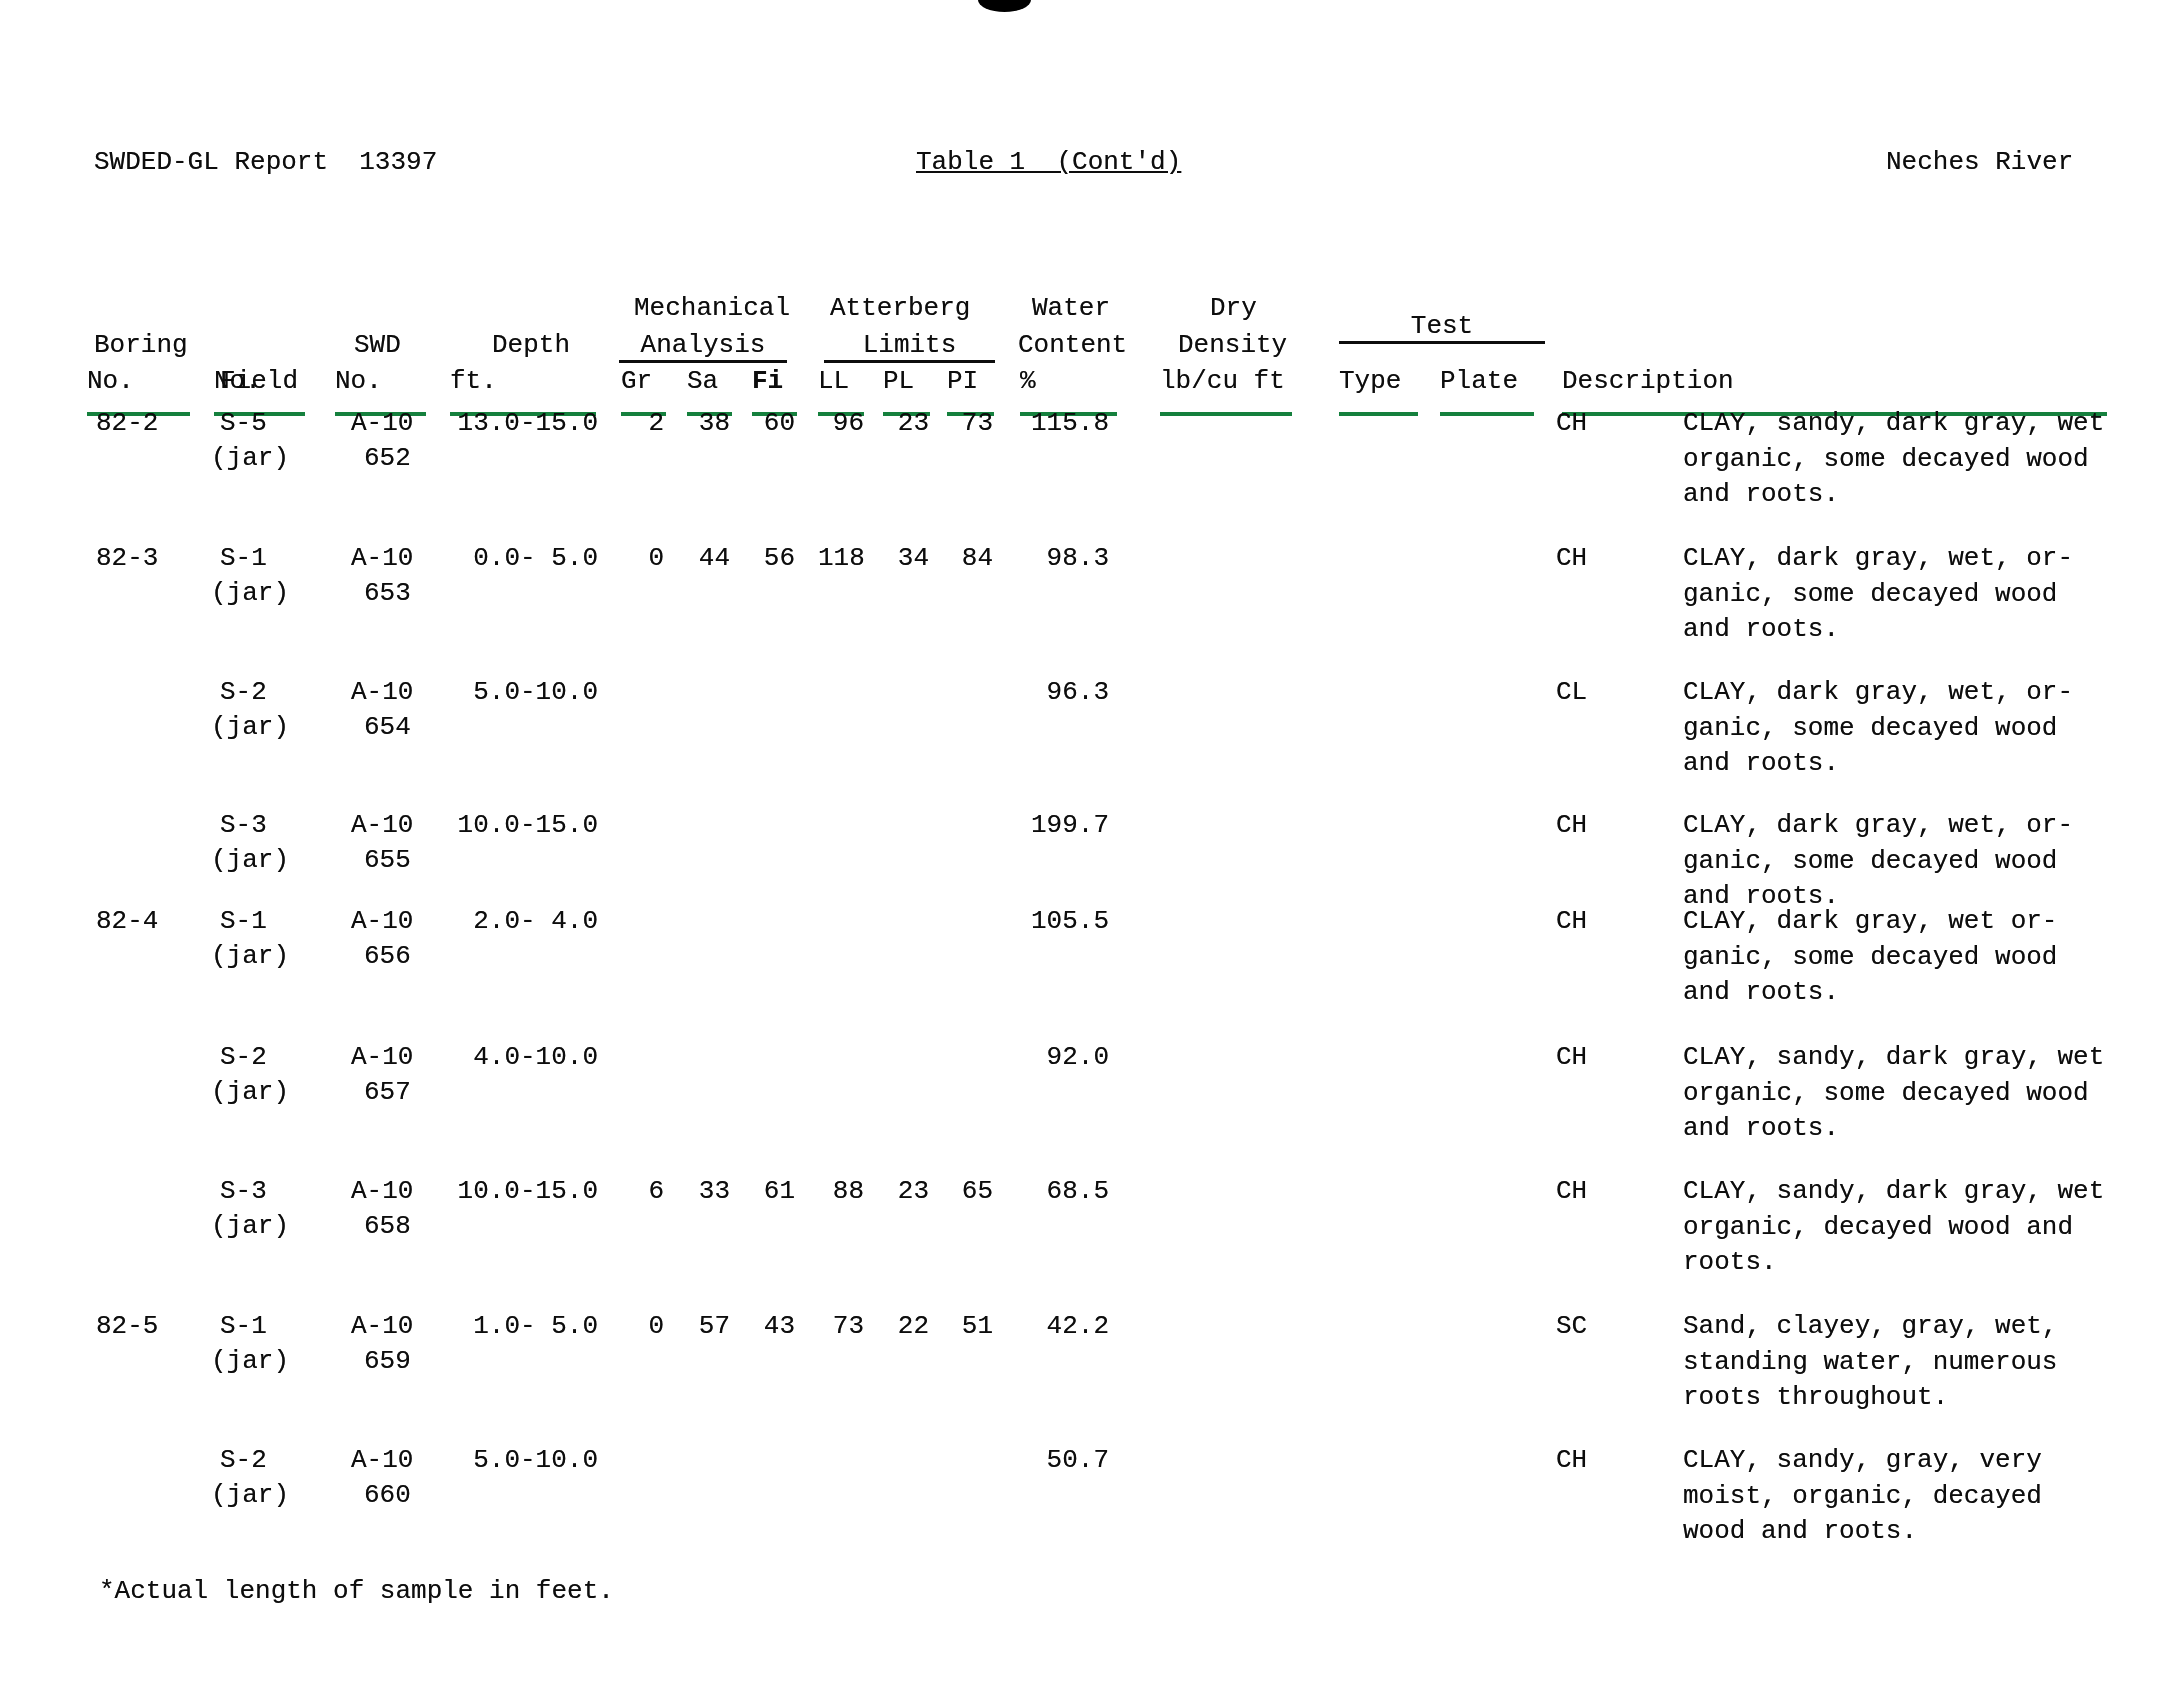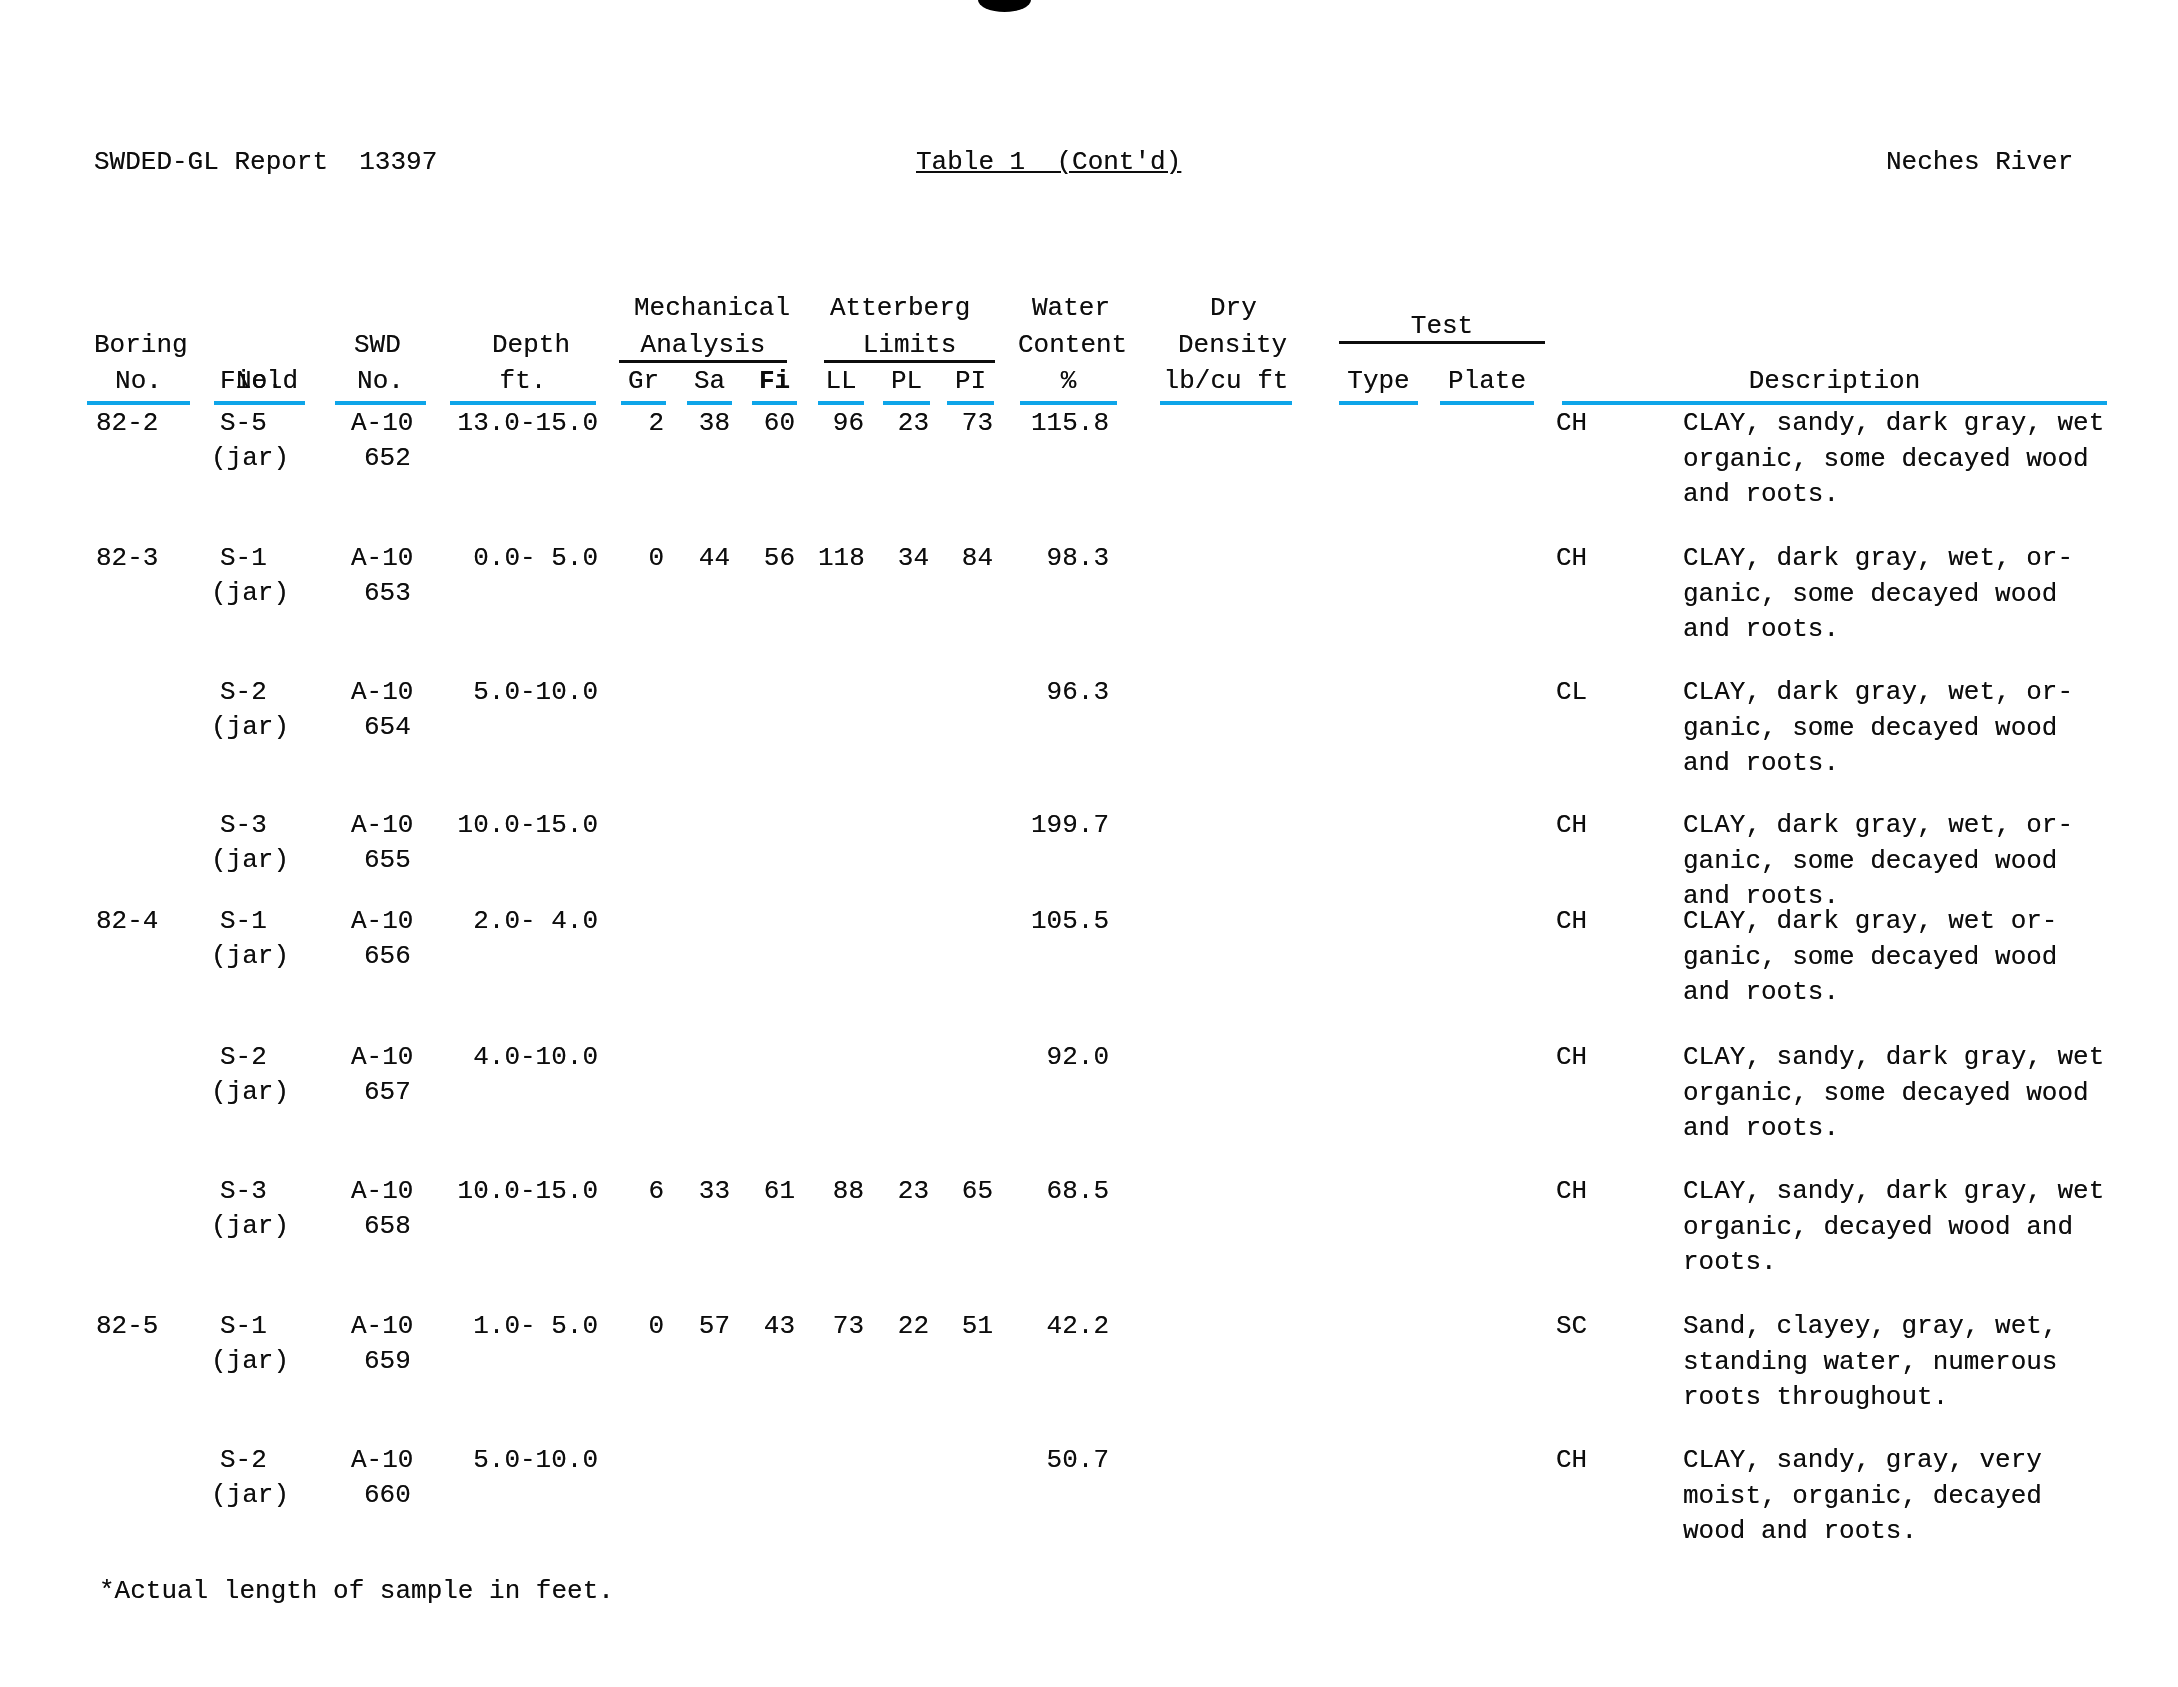--- a/index.html
+++ b/index.html
@@ -11,21 +11,21 @@
     font-size:26px;
     color:#0d0d0d;
     overflow:hidden;
     text-shadow:0 0 0.6px rgba(0,0,0,0.55);
   }
   .abs{position:absolute;white-space:pre;}
   
   .hole{position:absolute;left:978px;top:-12px;width:53px;height:24px;background:#000;border-radius:50%;}
 
   
-  .hcell{position:absolute;top:366px;text-align:center;border-bottom:4px solid #0ea5e9;padding-bottom:5px;white-space:pre;}
+  .hcell{position:absolute;top:366px;text-align:left;border-bottom:4px solid #15803d;padding-bottom:16px;white-space:pre;}
   .group{position:absolute;text-align:center;border-bottom:3px solid #0d0d0d;padding-bottom:0;white-space:pre;}
 
   .h-no1{left:87px;width:103px;}
   .h-no2{left:214px;width:91px;}
   .h-no3{left:335px;width:91px;}
   .h-ft{left:450px;width:146px;}
   .h-gr{left:621px;width:45px;}
   .h-sa{left:687px;width:45px;}
   .h-fi{left:752px;width:45px;font-weight:bold;}
   .h-ll{left:818px;width:46px;}

